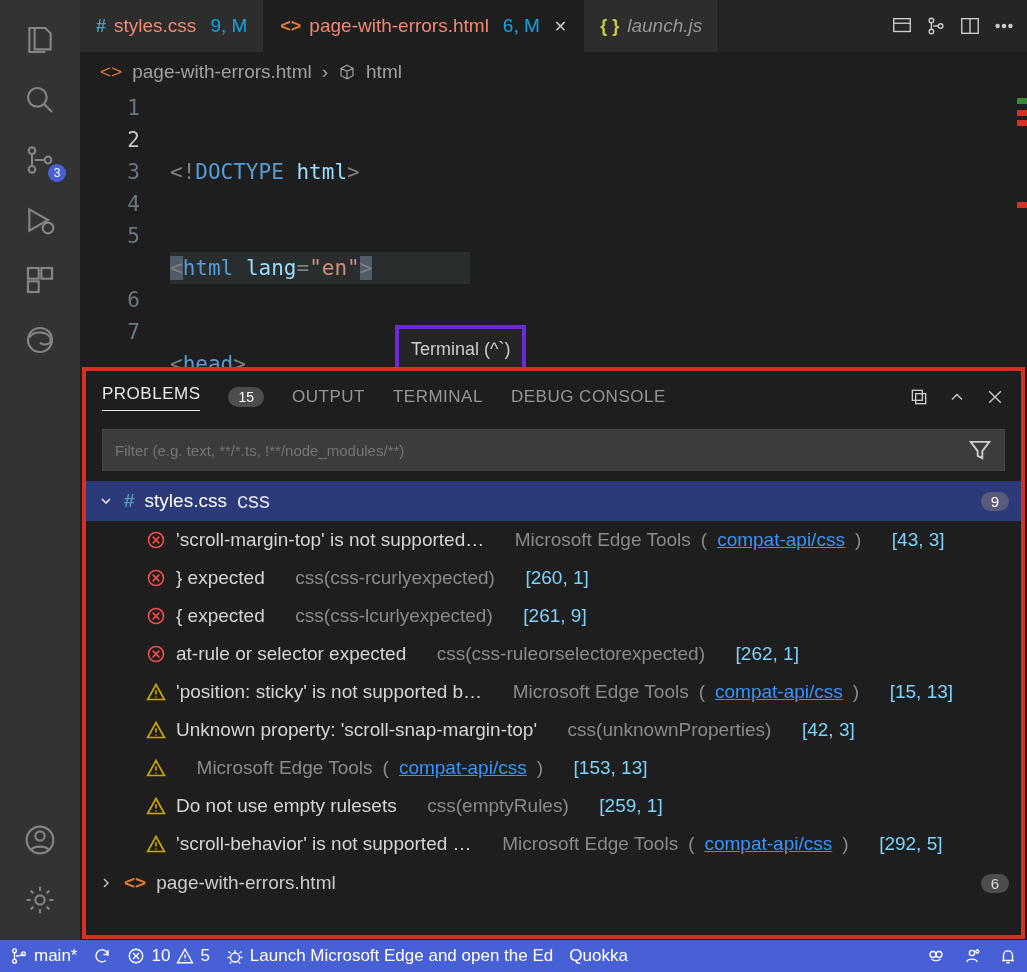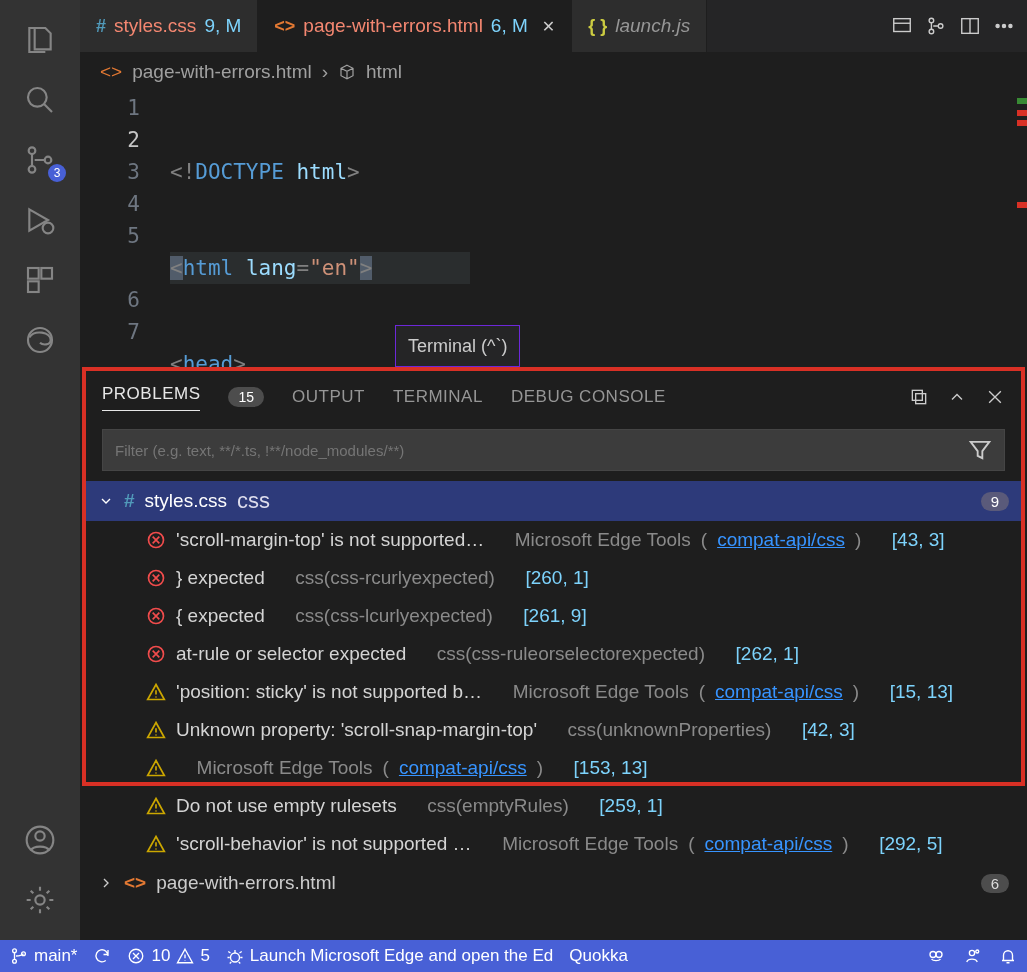--- a/index.html
+++ b/index.html
@@ -66,21 +66,21 @@
     color: #969696;
     border-right: 1px solid #1e1e1e;
     background: #2d2d2d;
     position: relative;
   }
   .tab.active { background: #1e1e1e; color: #fff; }
   .tab-icon { font-size: 18px; }
   .hash-icon { color: #519aba; font-weight: bold; }
   .code-icon { color: #e37933; font-weight: bold; }
   .json-icon { color: #cbcb41; font-weight: bold; }
-  .diag-count.err { color: #7dd3fc; }
+  .diag-count.err { color: #0ea5e9; margin-left: 6px; }
   .tab-close { color: #ccc; margin-left: 6px; font-size: 16px; }
   .tab-actions { margin-left: auto; display: flex; align-items: center; gap: 12px; padding: 0 12px; }
   .tab-action-icon { width: 22px; height: 22px; stroke: #ccc; fill: none; stroke-width: 1.5; }
 
   
   .breadcrumb {
     position: absolute;
     left: 80px; top: 52px;
     right: 0;
     height: 40px;
@@ -125,36 +125,36 @@
   .t-punct { color: #808080; }
   .t-doctype { color: #569cd6; }
   .t-tag { color: #569cd6; }
   .t-attr { color: #9cdcfe; }
   .t-str { color: #ce9178; }
   .line-hl { background: #2a2d2e; display: inline-block; min-width: 300px; }
   .tooltip {
     position: absolute;
     left: 315px; top: 233px;
     background: #252526;
-    border: 1px solid #6d28d9;
+    border: 4px solid #6d28d9;
     padding: 4px 12px;
     font-family: "Segoe UI", Arial;
     font-size: 18px;
     color: #ccc;
     z-index: 5;
   }
   .minimap-marks { position:absolute; right:0; top:0; width:10px; }
   .mm { position:absolute; right:0; width:10px; height:6px; }
 
   
   .panel-wrap {
     position: absolute;
     left: 82px; top: 367px;
     right: 2px;
-    height: 419px;
+    height: 572px;
     border: 4px solid #d93025;
     background: #1e1e1e;
   }
   .panel-tabs {
     display: flex;
     align-items: center;
     height: 52px;
     padding: 0 16px;
     gap: 28px;
     font-size: 17px;

